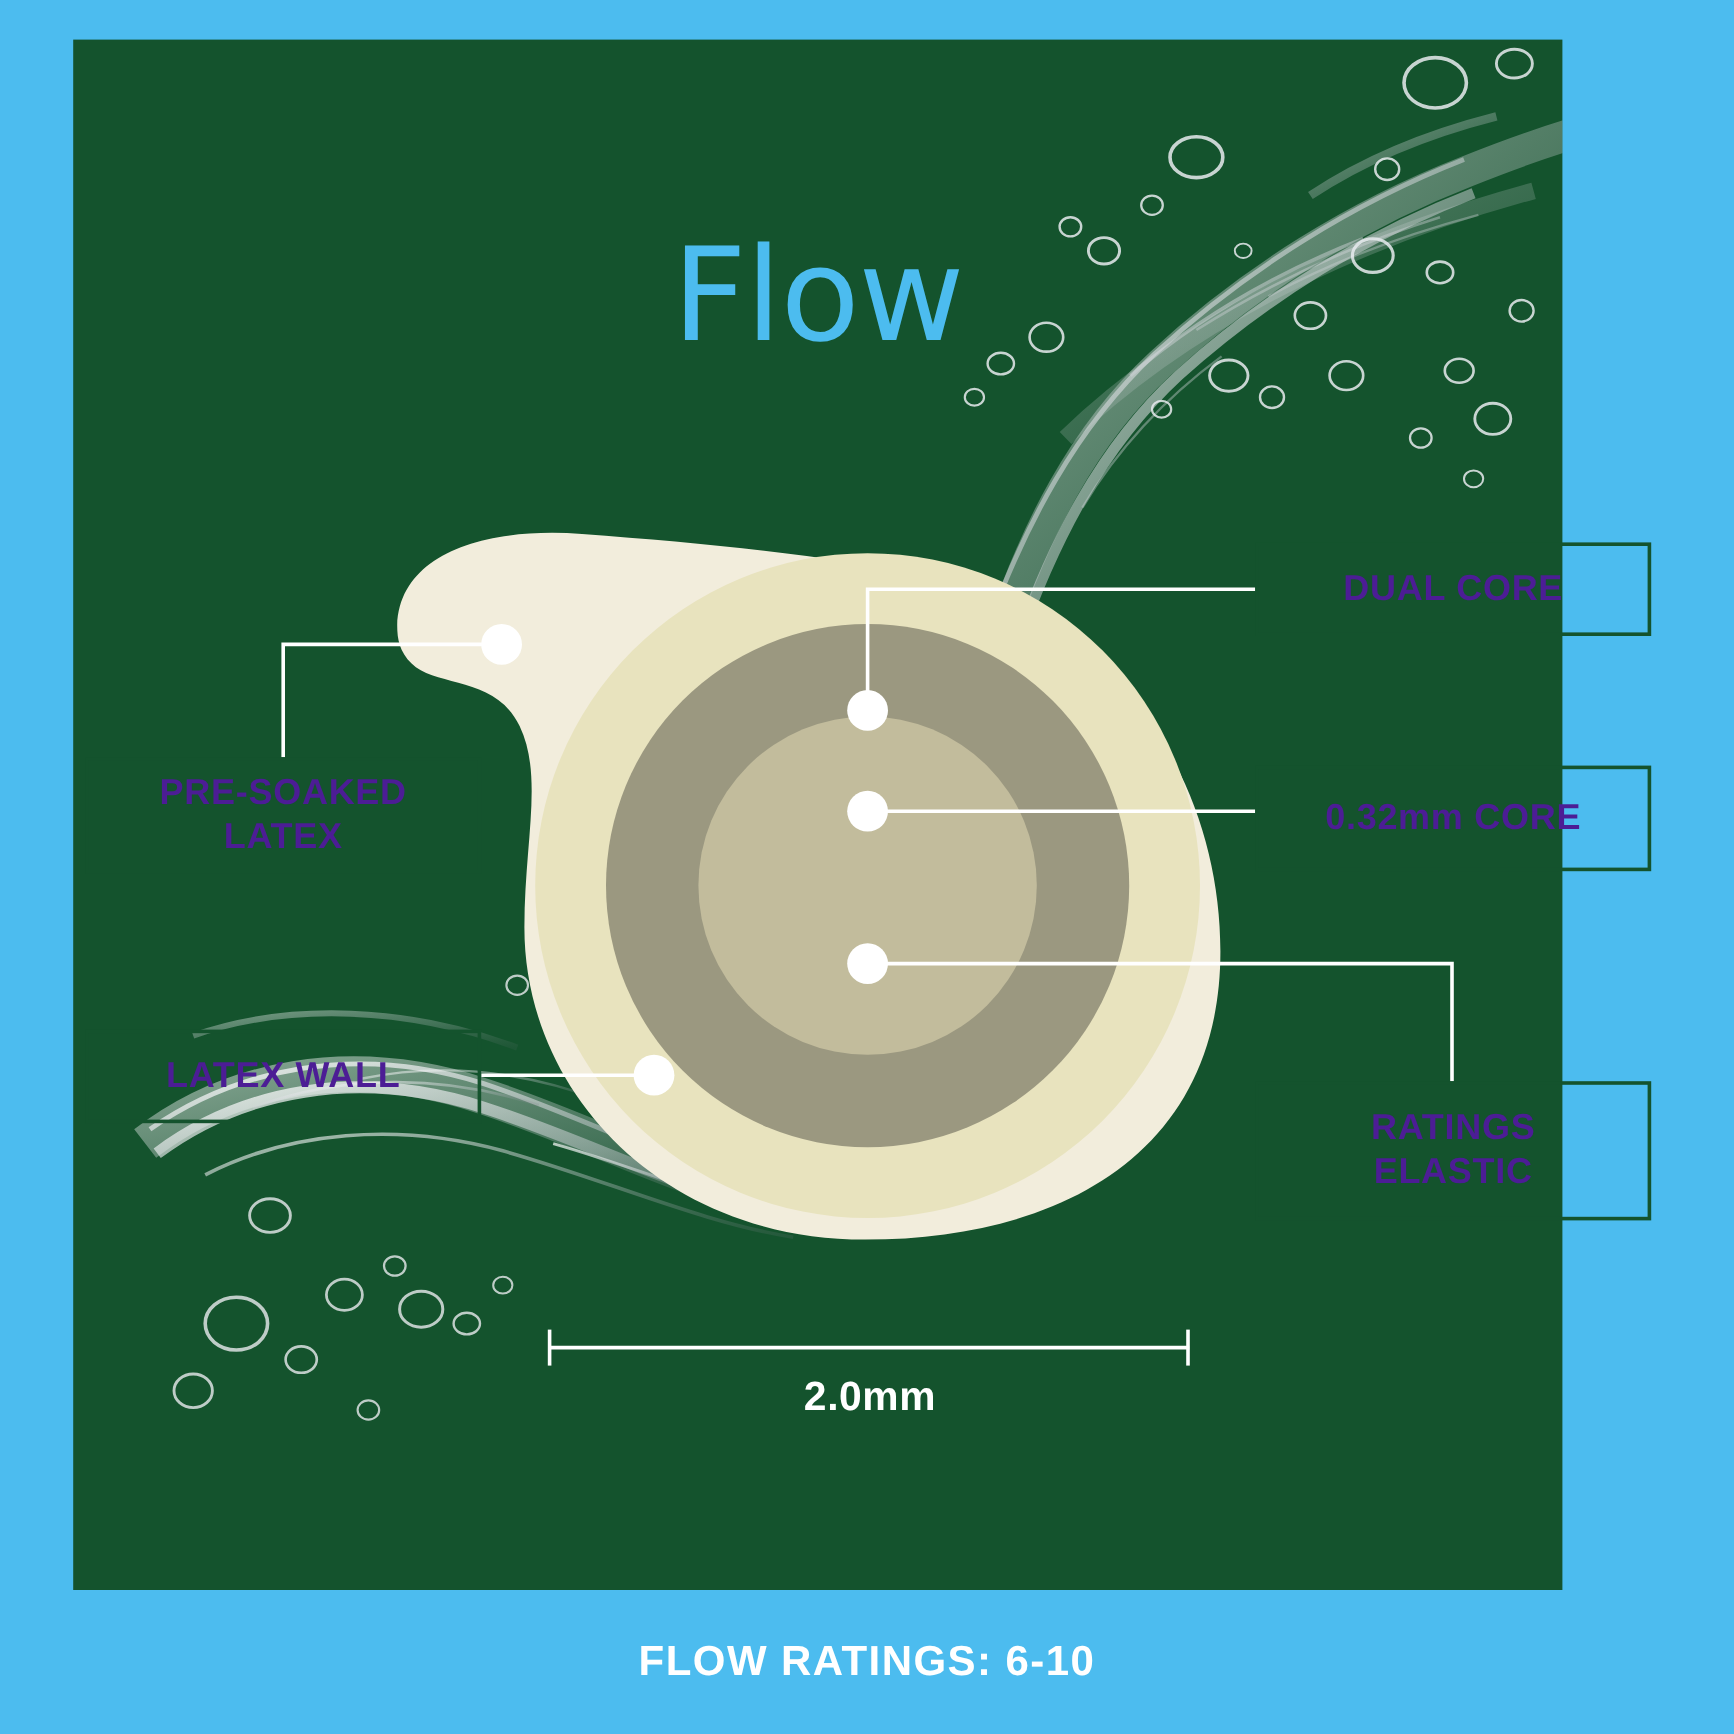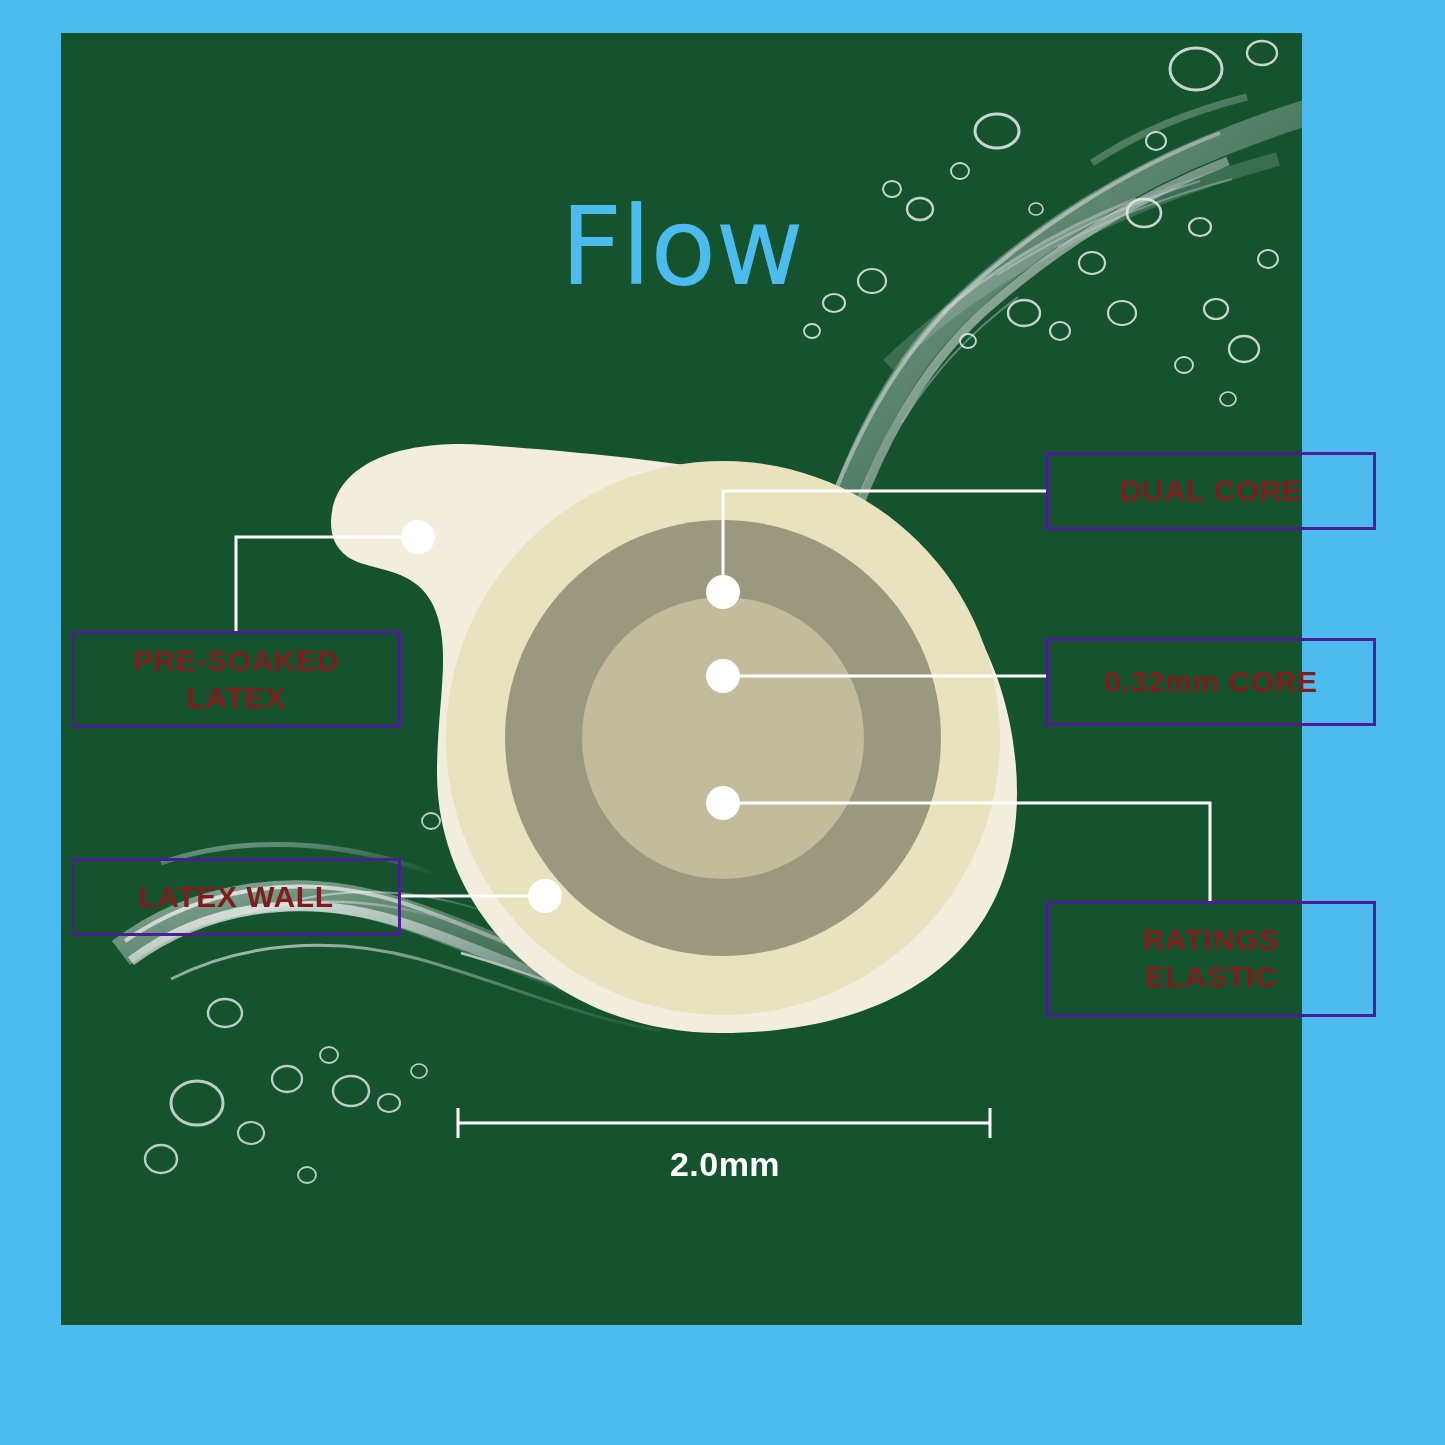--- a/index.html
+++ b/index.html
@@ -27,23 +27,23 @@
     position:absolute;left:0;right:0;top:160px;text-align:center;
     color:#4CBCEF;font-size:108px;line-height:1;font-weight:400;
     letter-spacing:-1px;font-family:"DejaVu Sans", sans-serif;
   }
 
   
   #diagram{position:absolute;left:33px;top:33px;width:1379px;height:1292px;}
 
   
   .lbl{
-    position:absolute;border:3px solid #4c1d95;background:transparent;
+    position:absolute;border:3px solid #14532d;background:transparent;
     display:flex;align-items:center;justify-content:center;
-    color:#7f1d1d;font-weight:bold;letter-spacing:0.6px;
+    color:#4c1d95;font-weight:bold;letter-spacing:0.6px;
     font-size:30px;line-height:1.22;text-align:center;
     box-sizing:border-box;
   }
   #lbl-presoaked{left:71px;top:631px;width:330px;height:97px;}
   #lbl-latexwall{left:71px;top:858px;width:330px;height:78px;text-align:center;}
   #lbl-dualcore {left:1046px;top:452px;width:330px;height:78px;}
   #lbl-core     {left:1046px;top:638px;width:330px;height:88px;}
   #lbl-hollow   {left:1046px;top:901px;width:330px;height:116px;}
 
   
@@ -211,14 +211,17 @@
 
   <div class="lbl" id="lbl-hollow">
     <span>
       <span>RATINGS</span><br>
       <span>ELASTIC</span>
     </span>
   </div>
 
   <div id="dimtext">2.0mm</div>
 
+  <div id="banner">
+    <span>FLOW RATINGS: 6-10</span>
+  </div>
 
 </div>
 
 </body></html>

